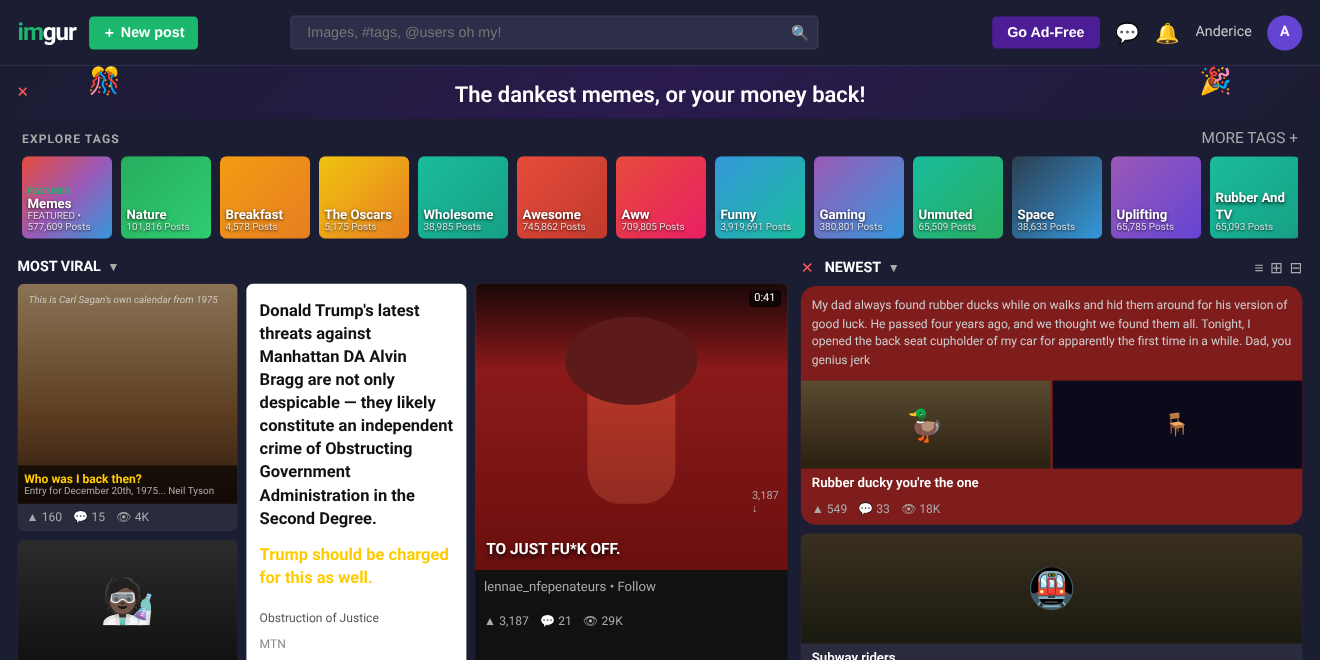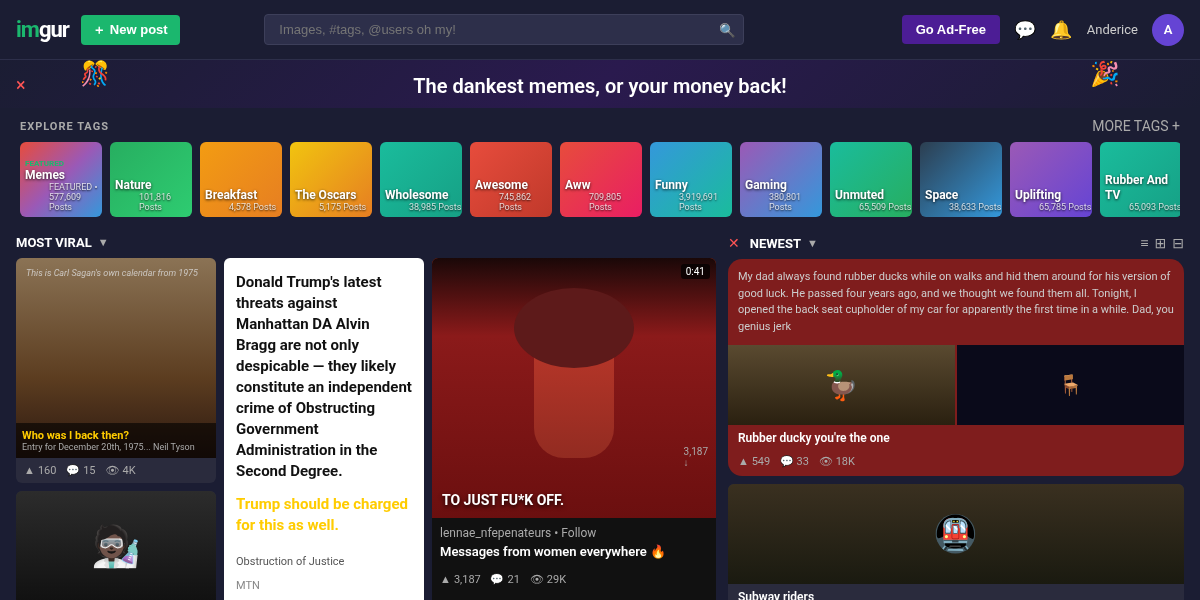--- a/index.html
+++ b/index.html
@@ -188,21 +188,20 @@
       font-size: 12px;
       font-weight: 700;
       color: #fff;
       text-shadow: 0 1px 3px rgba(0,0,0,0.8);
       line-height: 1.2;
     }
     .tag-count {
       font-size: 9px;
       color: rgba(255,255,255,0.8);
       text-shadow: 0 1px 2px rgba(0,0,0,0.8);
-      margin-left: 24px;
     }
     .tag-featured {
       font-size: 8px;
       color: #1bb76e;
       font-weight: 700;
     }
 
     
     .main {
       display: flex;
@@ -686,21 +685,20 @@
           </div>
           <div class="video-duration">0:41</div>
           <div class="video-to-just">TO JUST FU*K OFF.</div>
           <div style="position:absolute;bottom:50px;right:8px;font-size:10px;color:#aaa">
             <div>3,187</div>
               <div>↓</div>
           </div>
         </div>
         <div class="video-meta">
           <div class="video-account">lennae_nfepenateurs • Follow</div>
-          <div class="video-title">Messages from women everywhere 🔥</div>
         </div>
         <div class="post-stats">
           <span class="stat">▲ <span>3,187</span></span>
           <span class="stat">💬 <span>21</span></span>
           <span class="stat">👁 <span>29K</span></span>
         </div>
       </div>
 
       <div class="post-card post-science" style="grid-column:1;grid-row:2">
         <div class="post-science-img bg-science-man" style="height:110px;display:flex;align-items:center;justify-content:center">

